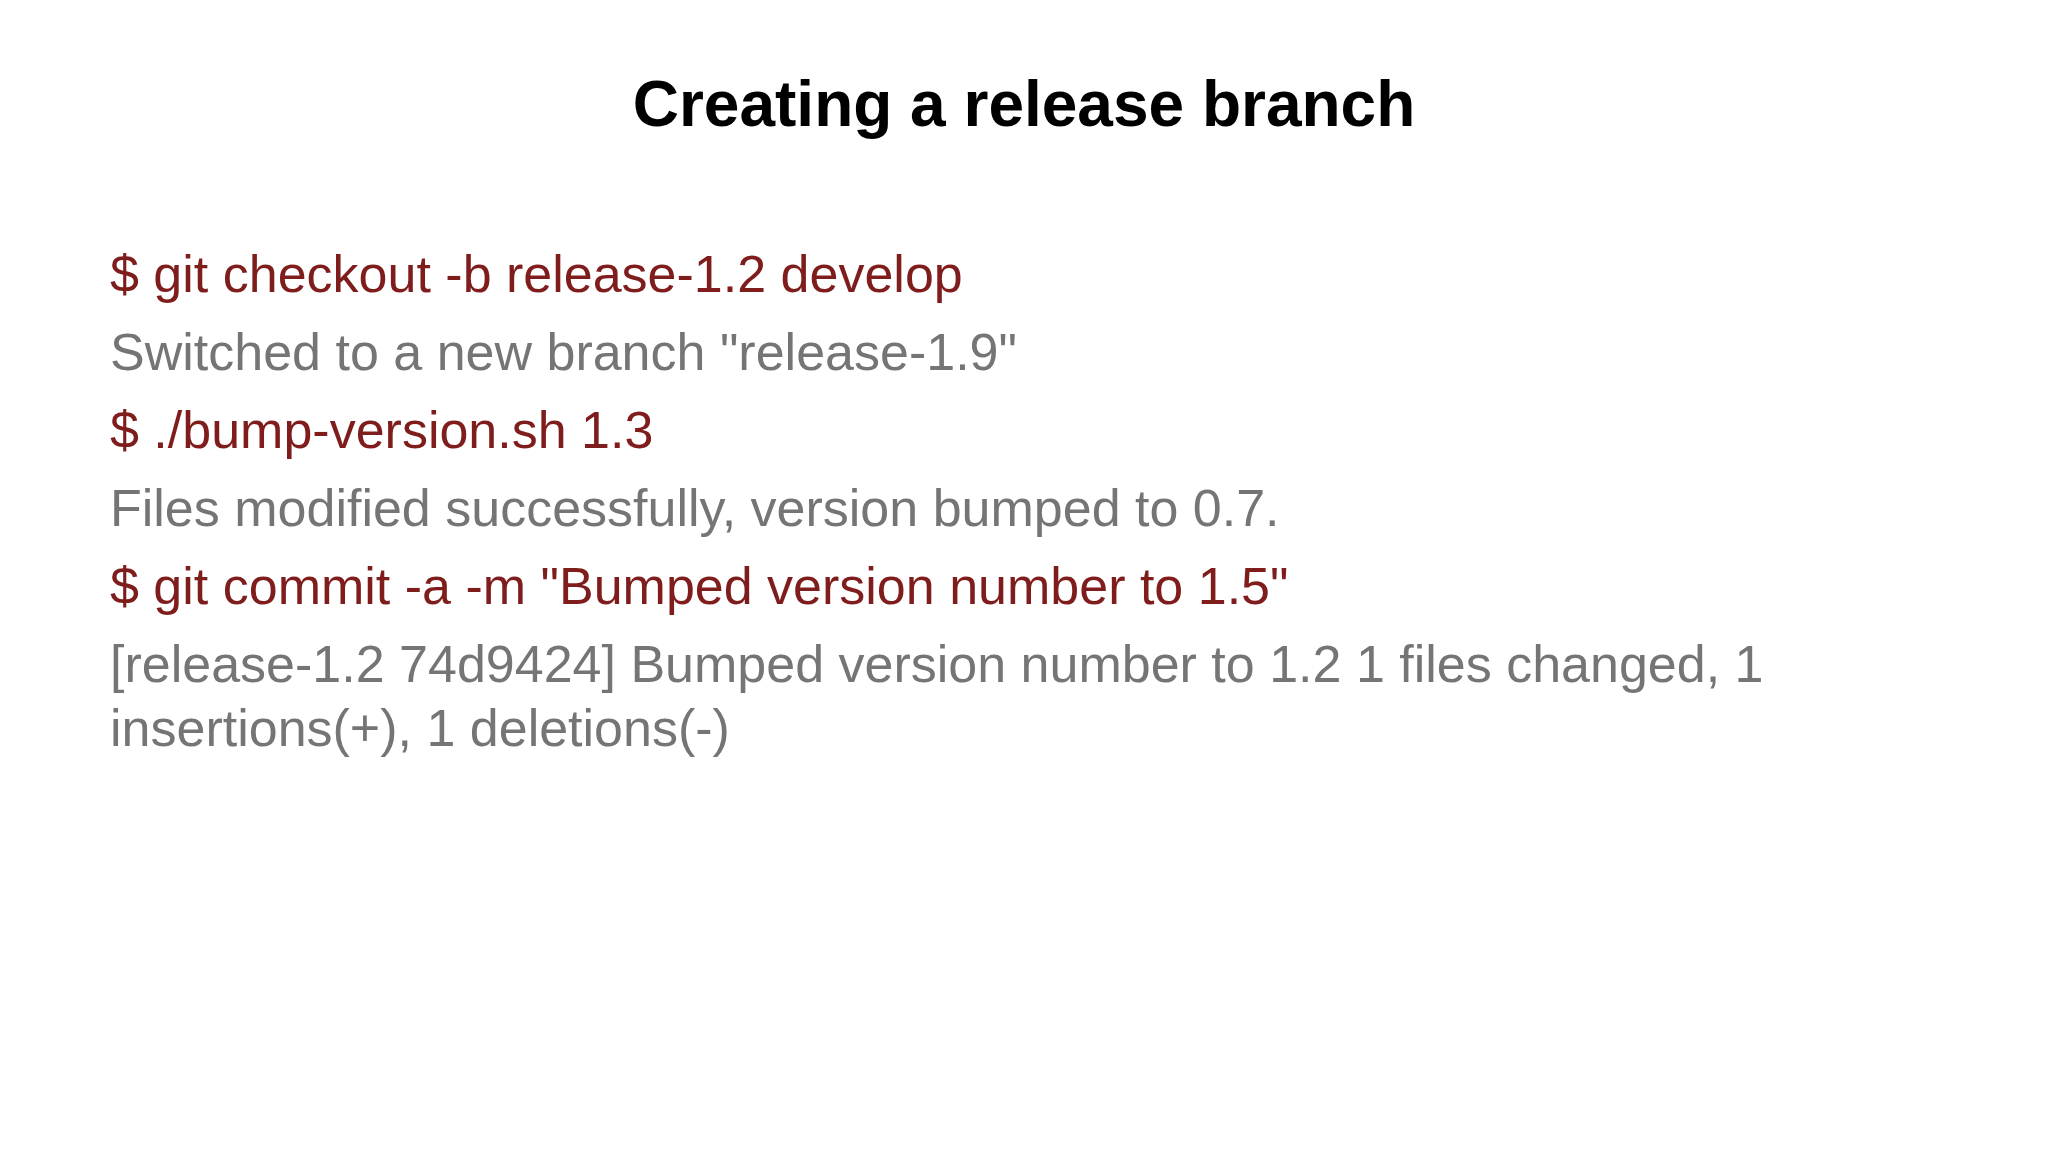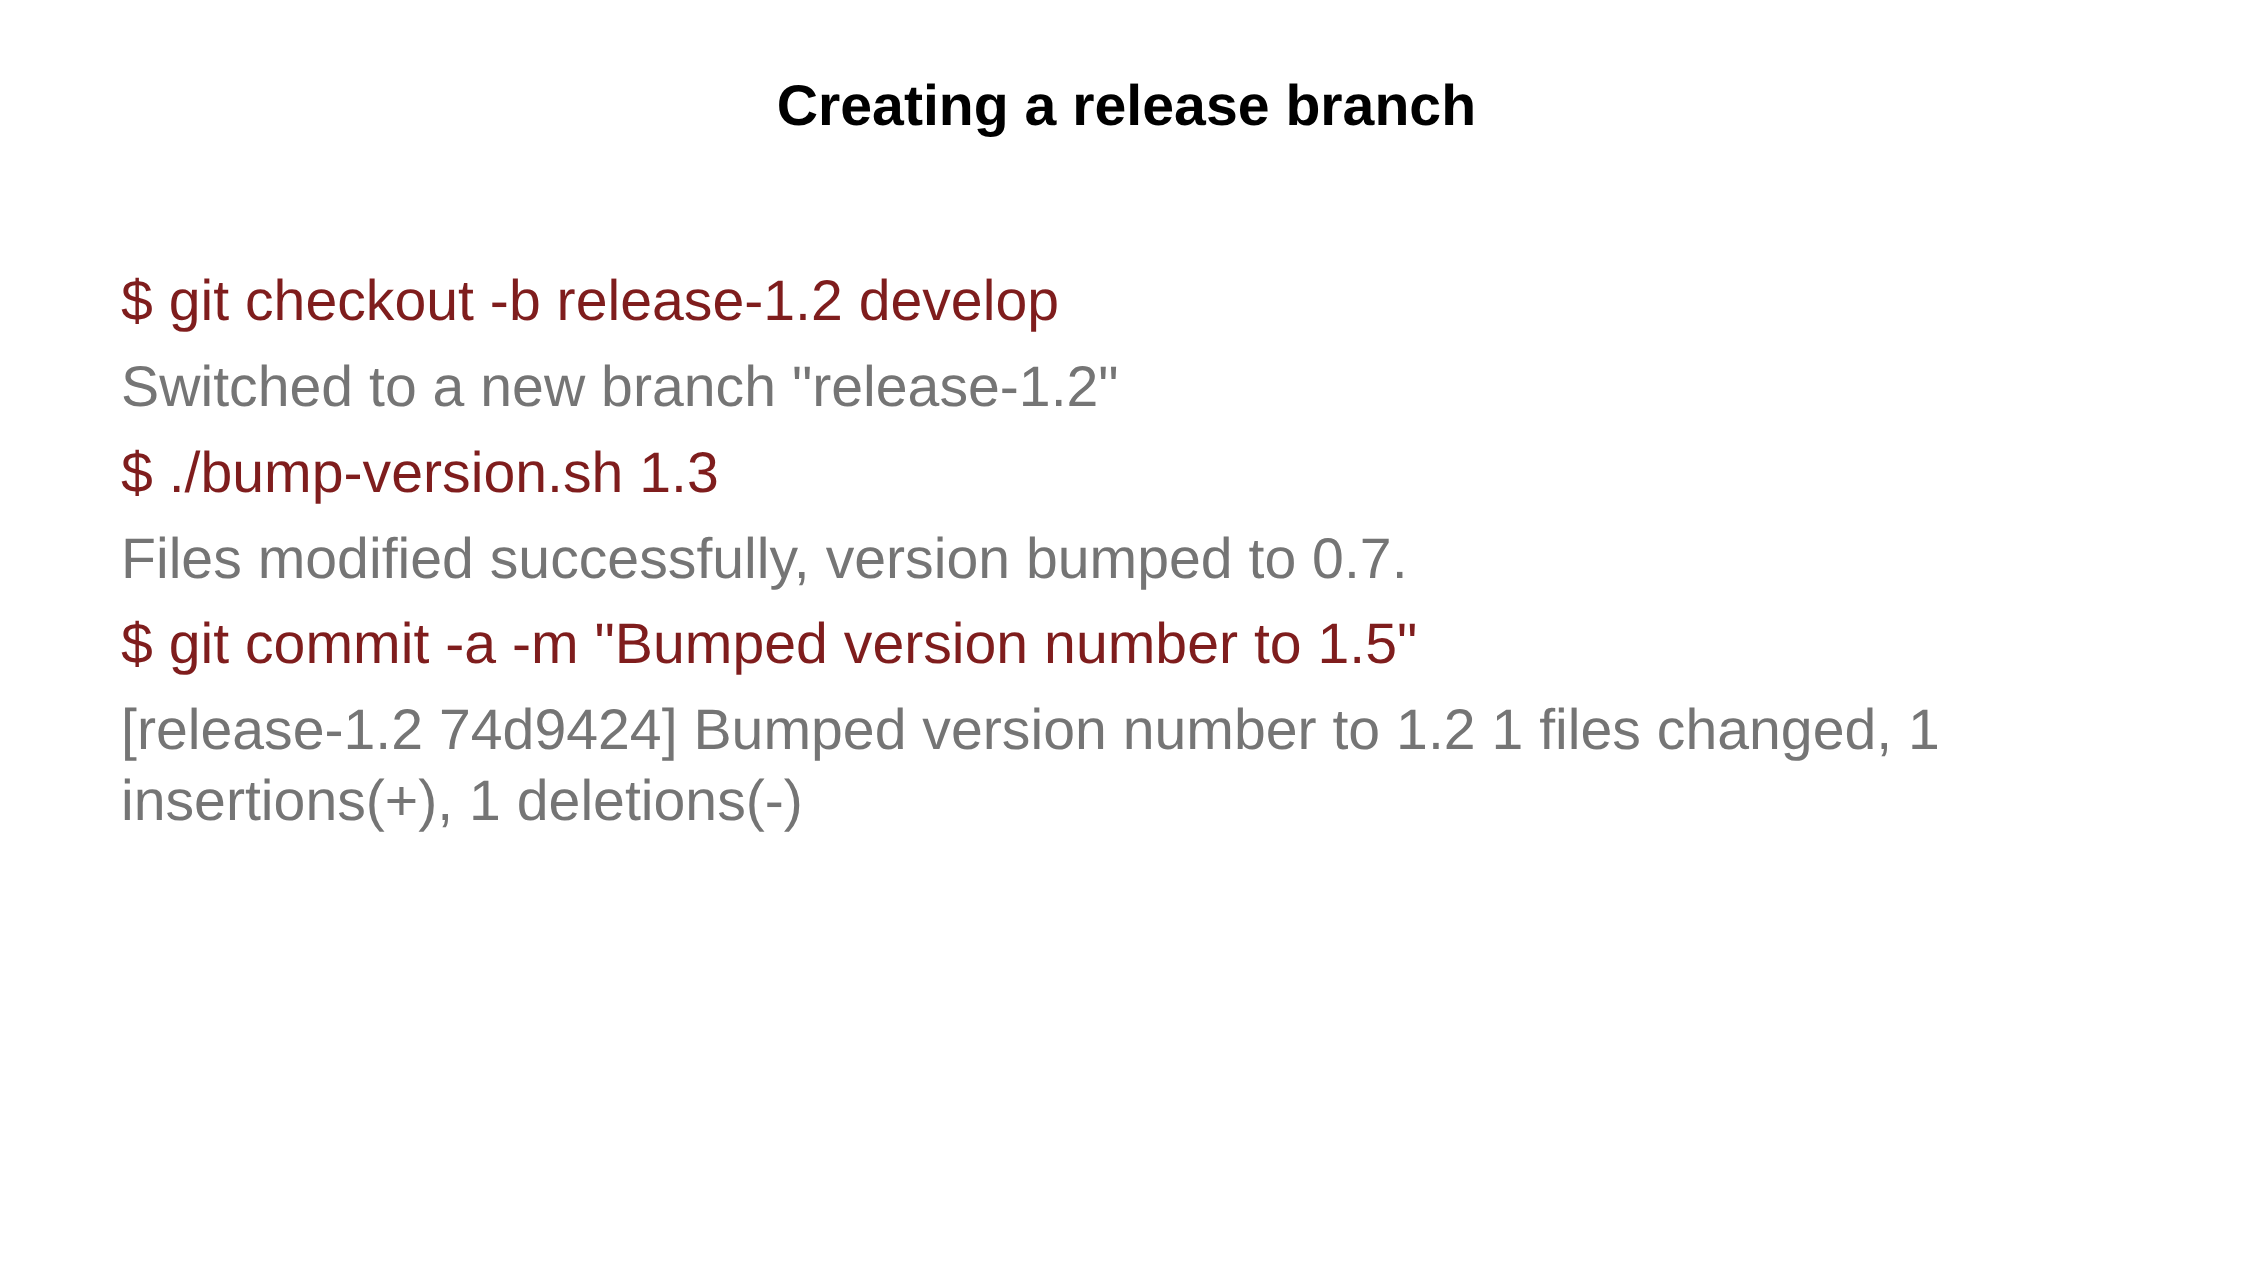--- a/index.html
+++ b/index.html
@@ -14,21 +14,21 @@
     background: #ffffff;
     overflow: hidden;
     font-family: "Liberation Sans", sans-serif;
   }
   .slide-title {
     position: absolute;
     top: 66px;
     left: 0;
     width: 2048px;
     text-align: center;
-    font-size: 52px;
+    font-size: 64px;
     font-weight: 700;
     color: #000000;
     letter-spacing: 0px;
     line-height: 1.2;
     white-space: nowrap;
   }
   .terminal {
     position: absolute;
     left: 110px;
     top: 242px;
@@ -47,19 +47,19 @@
   }
 </style>
 </head>
 <body>
 
 <div class="slide">
   <div class="slide-title">Creating a release branch</div>
 
   <div class="terminal">
     <div class="line cmd">$ git checkout -b release-1.2 develop</div>
-    <div class="line out">Switched to a new branch "release-1.2"</div>
+    <div class="line out">Switched to a new branch "release-1.9"</div>
     <div class="line cmd">$ ./bump-version.sh 1.3</div>
     <div class="line out">Files modified successfully, version bumped to 0.7.</div>
     <div class="line cmd">$ git commit -a -m "Bumped version number to 1.5"</div>
     <div class="line out">[release-1.2 74d9424] Bumped version number to 1.2 1 files changed, 1 insertions(+), 1 deletions(-)</div>
   </div>
 </div>
 
 </body></html>

